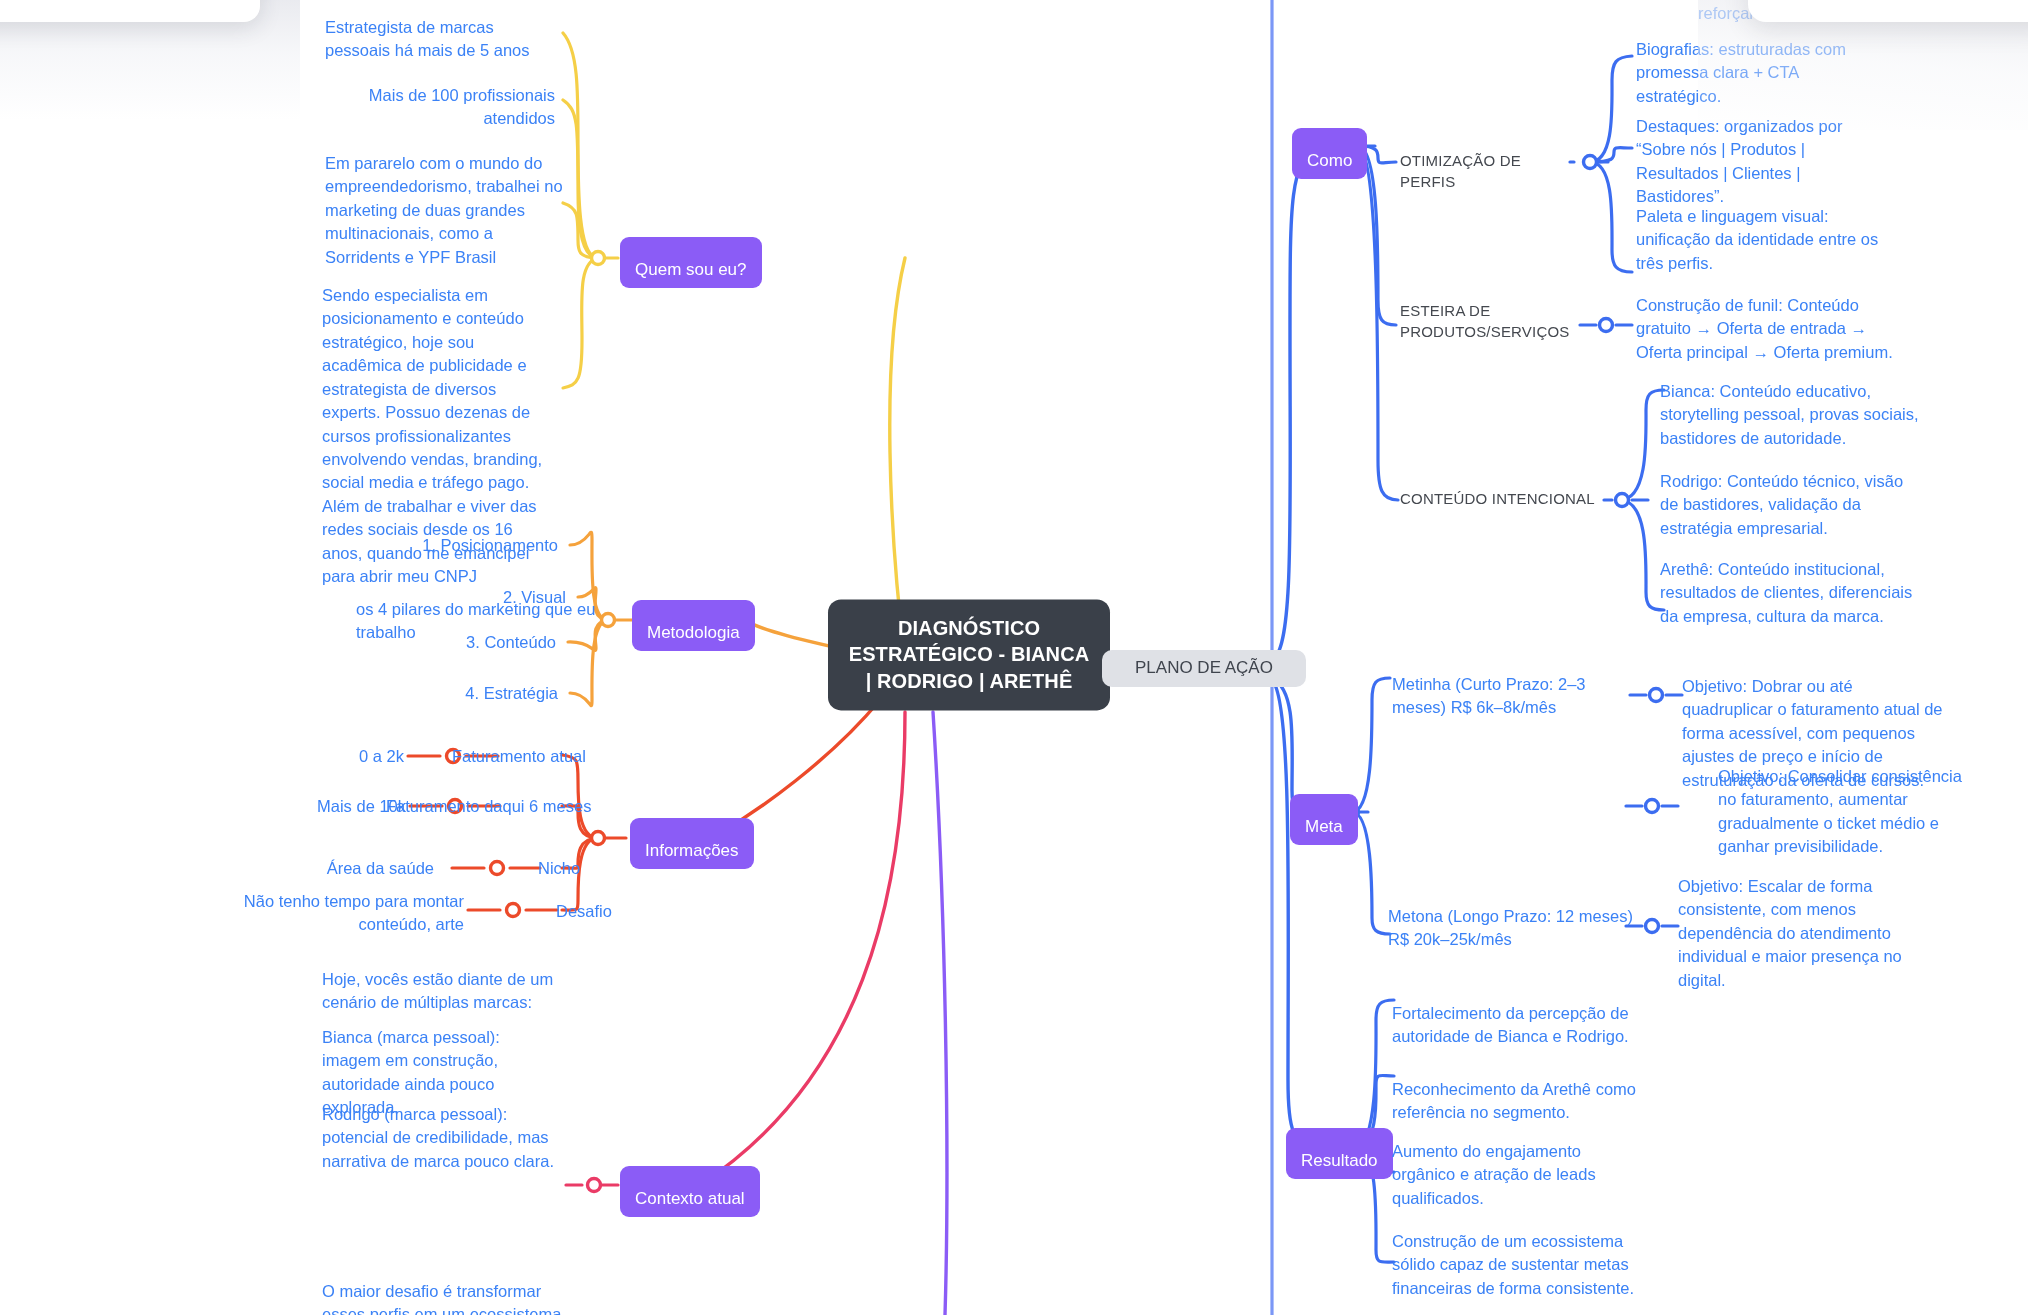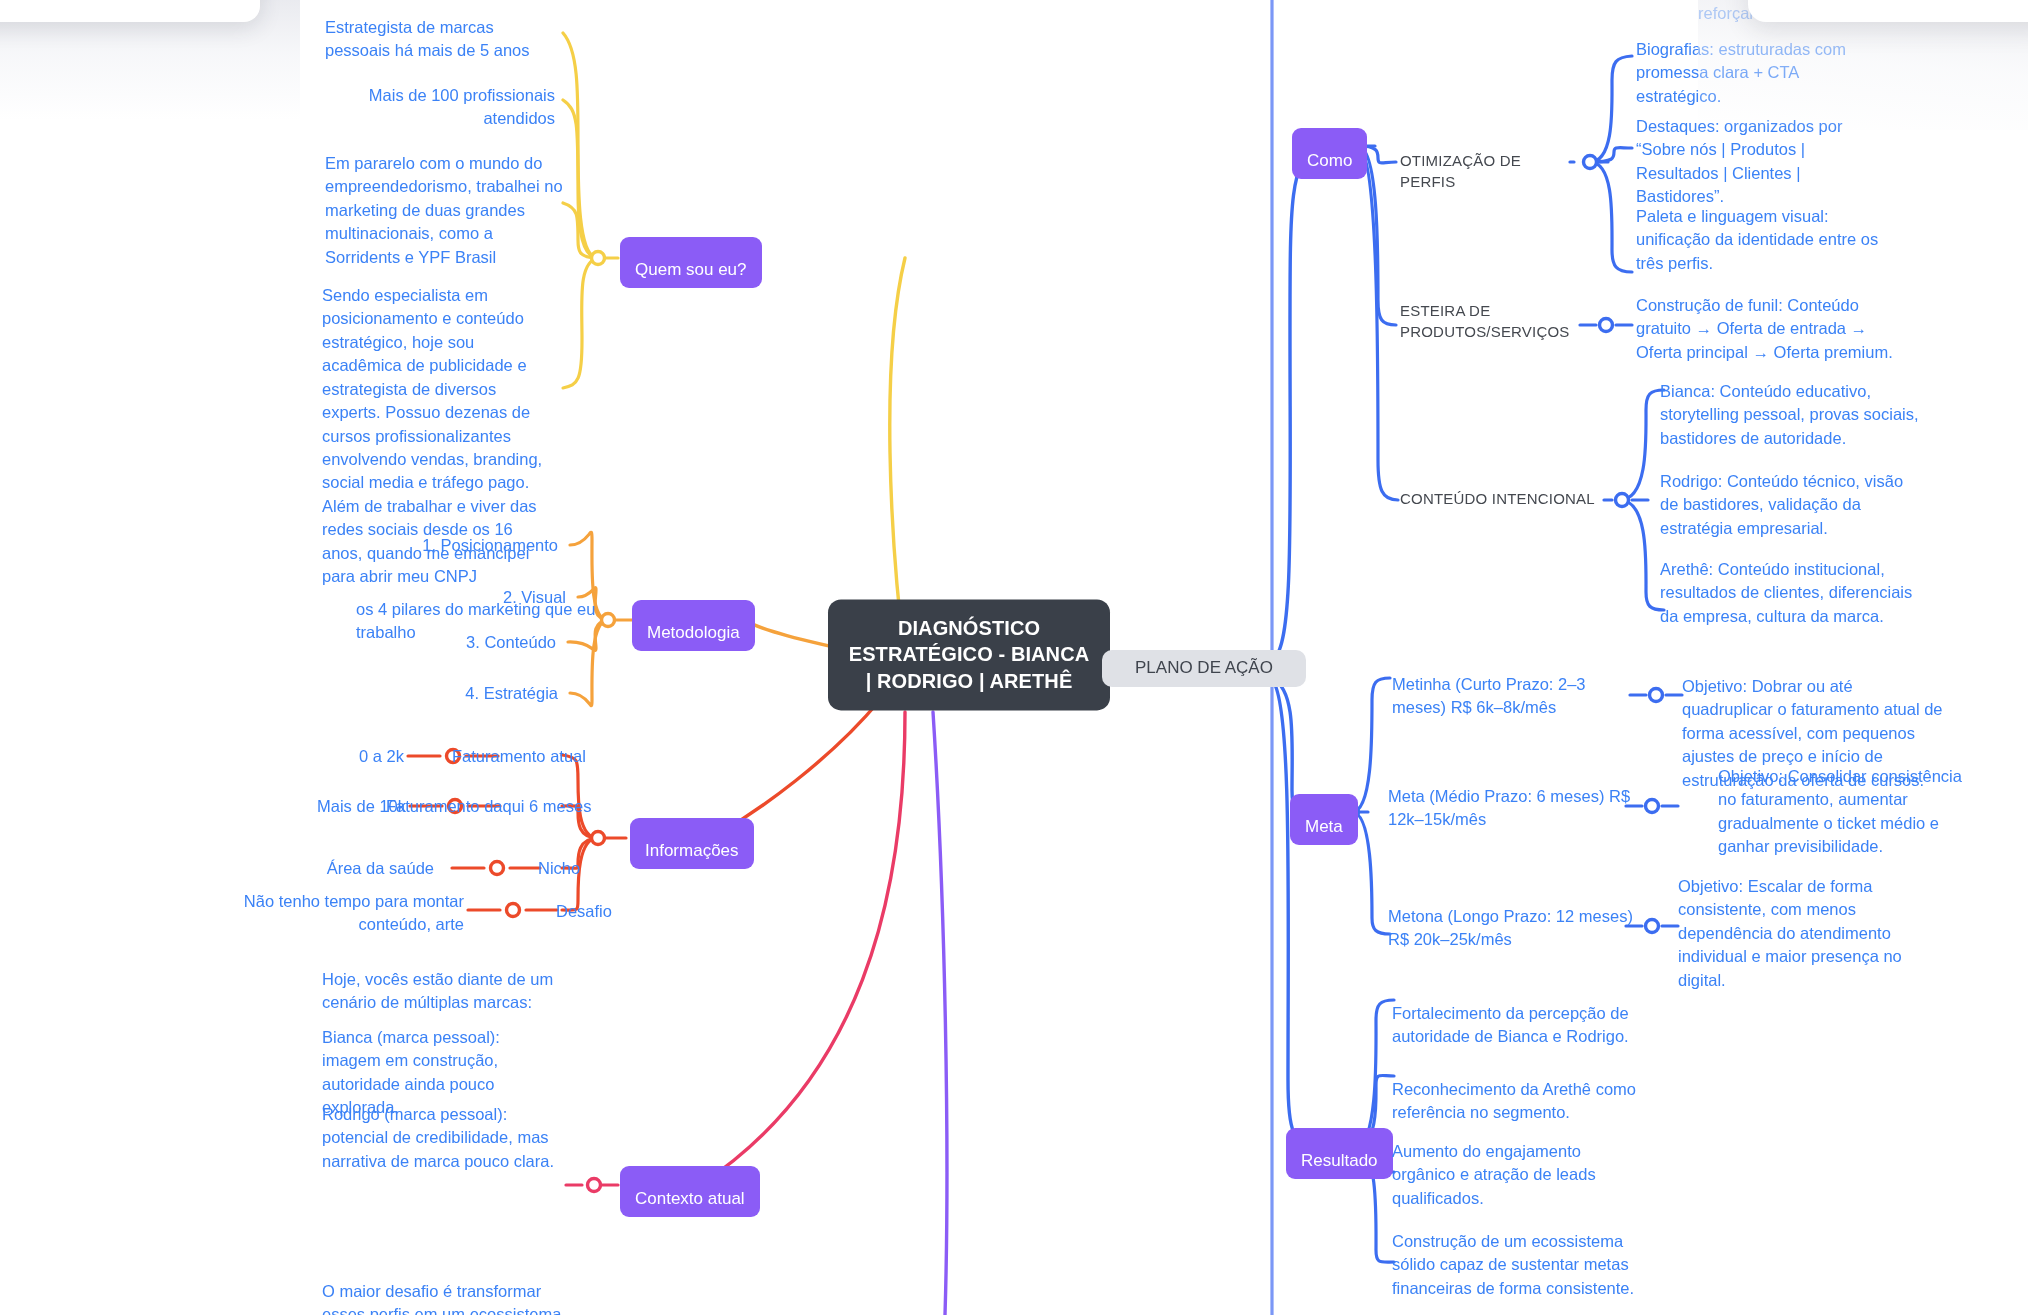--- a/index.html
+++ b/index.html
@@ -297,23 +297,20 @@
     <span class="pill">Meta</span>
   </div>
 
   <div class="node txt" style="left:1392px;top:673px;width:244px;">
     <p class="p">Metinha (Curto Prazo: 2–3 meses) R$ 6k–8k/mês</p>
     </div>
   <div class="node txt" style="left:1682px;top:650px;width:262px;margin-top:25px;">
     <p class="p">Objetivo: Dobrar ou até quadruplicar o faturamento atual de forma acessível, com pequenos ajustes de preço e início de estruturação da oferta de cursos.</p>
     </div>
 
-  <div class="node txt" style="left:1388px;top:785px;width:244px;">
-    <p class="p">Meta (Médio Prazo: 6 meses) R$ 12k–15k/mês</p>
-    </div>
   <div class="node txt" style="left:1678px;top:765px;width:250px;margin-left:40px;">
     <p class="p">Objetivo: Consolidar consistência no faturamento, aumentar gradualmente o ticket médio e ganhar previsibilidade.</p>
     </div>
 
   <div class="node txt" style="left:1388px;top:905px;width:250px;">
     <p class="p">Metona (Longo Prazo: 12 meses) R$ 20k–25k/mês</p>
     </div>
   <div class="node txt" style="left:1678px;top:875px;width:248px;">
     <p class="p">Objetivo: Escalar de forma consistente, com menos dependência do atendimento individual e maior presença no digital.</p>
     </div>

